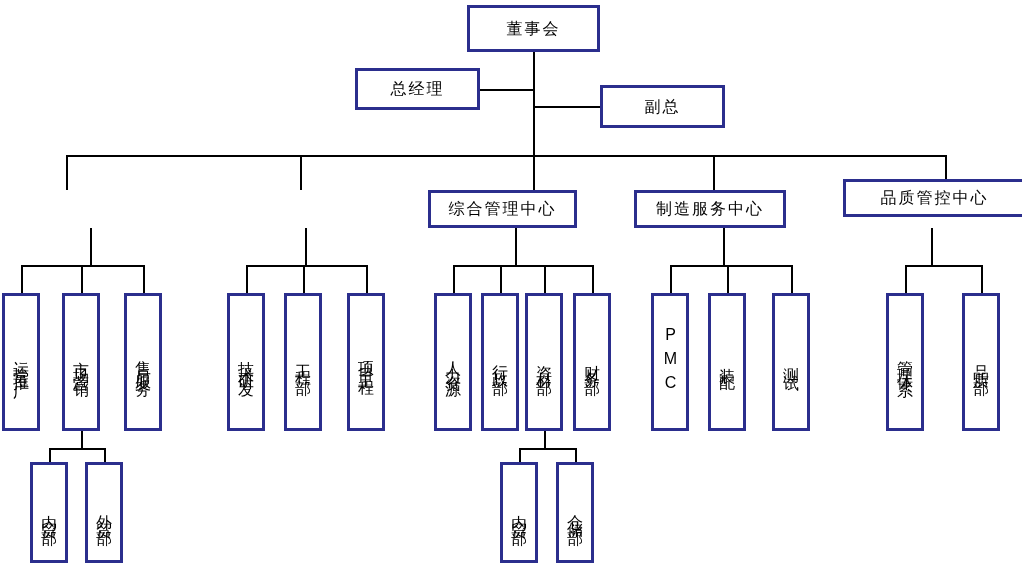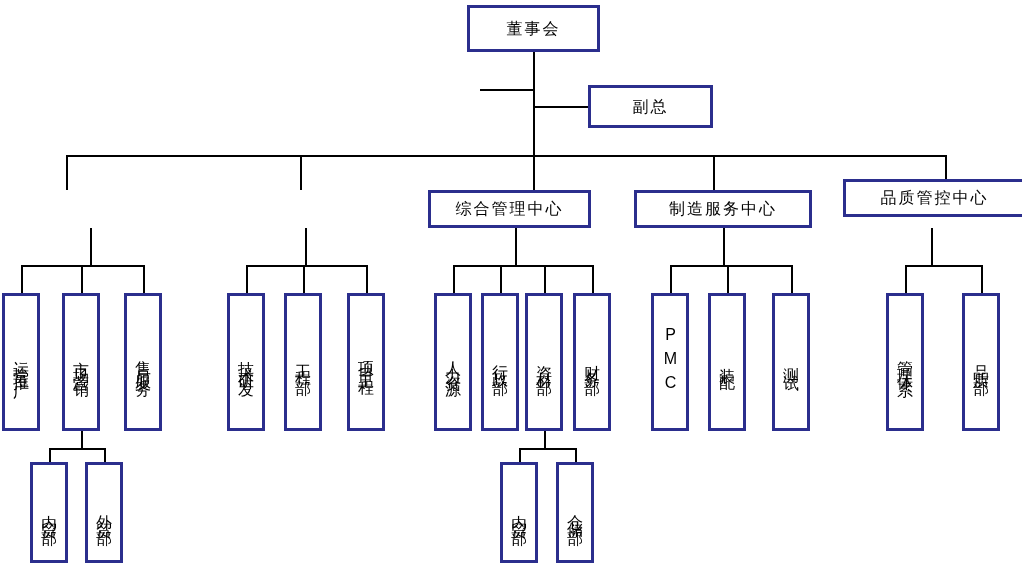--- a/index.html
+++ b/index.html
@@ -93,24 +93,25 @@
   <div class="hl" style="left:49px;top:448px;width:55px"></div>
   <div class="vl" style="left:49px;top:448px;height:14px"></div>
   <div class="vl" style="left:104px;top:448px;height:14px"></div>
 
   <div class="vl" style="left:544px;top:431px;height:17px"></div>
   <div class="hl" style="left:519px;top:448px;width:56px"></div>
   <div class="vl" style="left:519px;top:448px;height:14px"></div>
   <div class="vl" style="left:575px;top:448px;height:14px"></div>
 
   <div class="box" style="left:467px;top:5px;width:133px;height:47px">董事会</div>
-  <div class="box" style="left:588px;top:85px;width:125px;height:43px">副总</div>
+  <div class="box" style="left:355px;top:68px;width:125px;height:42px">总经理</div>
+  <div class="box" style="left:600px;top:85px;width:125px;height:43px">副总</div>
 
-  <div class="box" style="left:428px;top:190px;width:163px;height:38px">综合管理中心</div>
-  <div class="box" style="left:634px;top:190px;width:178px;height:38px">制造服务中心</div>
+  <div class="box" style="left:428px;top:190px;width:149px;height:38px">综合管理中心</div>
+  <div class="box" style="left:634px;top:190px;width:152px;height:38px">制造服务中心</div>
   <div class="box" style="left:843px;top:179px;width:183px;height:38px">品质管控中心</div>
 
   <div class="box vbox" style="left:2px;top:293px;width:38px;height:138px">运营推广</div>
   <div class="box vbox" style="left:62px;top:293px;width:38px;height:138px">市场营销</div>
   <div class="box vbox" style="left:124px;top:293px;width:38px;height:138px">售后服务</div>
 
   <div class="box vbox" style="left:227px;top:293px;width:38px;height:138px">技术研发</div>
   <div class="box vbox" style="left:284px;top:293px;width:38px;height:138px">工程部</div>
   <div class="box vbox" style="left:347px;top:293px;width:38px;height:138px">项目工程</div>
 

